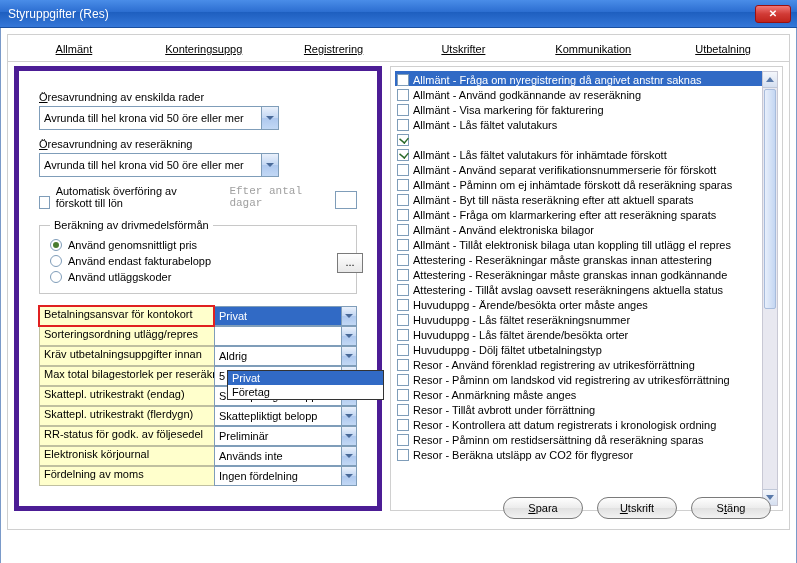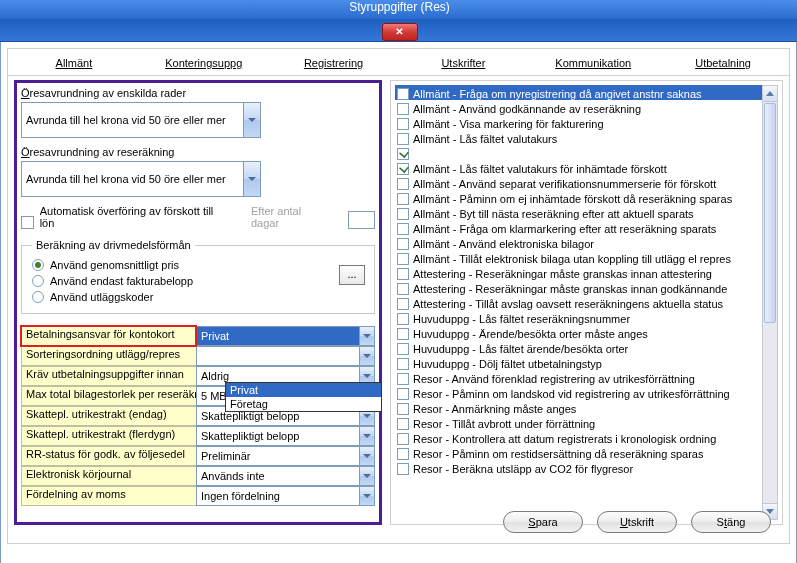--- a/index.html
+++ b/index.html
@@ -6,28 +6,27 @@
   body {
     margin: 0;
     font-family: Tahoma, Arial, sans-serif;
     font-size: 11px;
     background: #fff;
     width: 797px;
     height: 563px;
     overflow: hidden;
   }
   .titlebar {
-    height: 42px;
+    height: 28px;
     background: linear-gradient(to bottom, #4a8de8 0%, #2b6dd0 45%, #1e5fc0 46%, #3577d8 100%);
     color: #fff;
     display: flex;
     align-items: center;
     padding: 0 6px 0 8px;
     border-bottom: 1px solid #1a4fa0;
-    flex-direction: column;
   }
   .titlebar .title { flex: 1; font-weight: normal; font-size: 12px; }
   .close-btn {
     width: 36px;
     height: 18px;
     background: linear-gradient(to bottom, #f27877, #d13b36 50%, #c0241c);
     border: 1px solid #9a1010;
     border-radius: 3px;
     color: #fff;
     text-align: center;
@@ -61,35 +60,35 @@
     padding: 4px 2px;
   }
   .tab u { }
   .columns {
     display: flex;
     gap: 8px;
     height: 445px;
   }
   .left-col {
     width: 368px;
-    border: 3px solid #4c1d95;
-    padding: 4px;
+    border: 5px solid #4c1d95;
+    padding: 20px;
     position: relative;
   }
   .right-col {
     flex: 1;
     border: 1px solid #d0d0d0;
     padding: 4px;
     position: relative;
   }
   .field-label { display: block; margin-bottom: 3px; }
   .field-label u { text-decoration: underline; }
   .select {
     width: 240px;
-    height: 36px;
+    height: 24px;
     border: 1px solid #7f9db9;
     background: #fff;
     display: flex;
     align-items: center;
     padding: 0 0 0 4px;
     position: relative;
     margin-bottom: 8px;
   }
   .select .arrow {
     position: absolute;
@@ -116,21 +115,21 @@
   .checkbox {
     width: 13px; height: 13px;
     border: 1px solid #7f9db9;
     background: #fff;
   }
   .num-field {
     width: 28px; height: 18px;
     border: 1px solid #7f9db9;
     background: #fff;
   }
-  .disabled-text { color: #a0a0a0; }
+  .disabled-text { color: #a0a0a0; font-family: Liberation Mono, monospace; }
   fieldset {
     border: 1px solid #c8c8c8;
     padding: 6px 10px 8px 10px;
     margin: 0 0 12px 0;
   }
   fieldset legend { padding: 0 4px; }
   .radio-row {
     display: flex;
     align-items: center;
     gap: 6px;
@@ -503,25 +502,25 @@
             <div class="check-item">
               <div class="cb"></div>
               <span>Attestering - Reseräkningar måste granskas innan godkännande</span>
             </div>
             <div class="check-item">
               <div class="cb"></div>
               <span>Attestering - Tillåt avslag oavsett reseräkningens aktuella status</span>
             </div>
             <div class="check-item">
               <div class="cb"></div>
+              <span>Huvuduppg - Ärende/besökta orter måste anges</span>
+            </div>
+            <div class="check-item">
+              <div class="cb"></div>
               <span>Huvuduppg - Lås fältet reseräkningsnummer</span>
-            </div>
-            <div class="check-item">
-              <div class="cb"></div>
-              <span>Huvuduppg - Ärende/besökta orter måste anges</span>
             </div>
             <div class="check-item">
               <div class="cb"></div>
               <span>Huvuduppg - Lås fältet ärende/besökta orter</span>
             </div>
             <div class="check-item">
               <div class="cb"></div>
               <span>Huvuduppg - Dölj fältet utbetalningstyp</span>
             </div>
             <div class="check-item">

